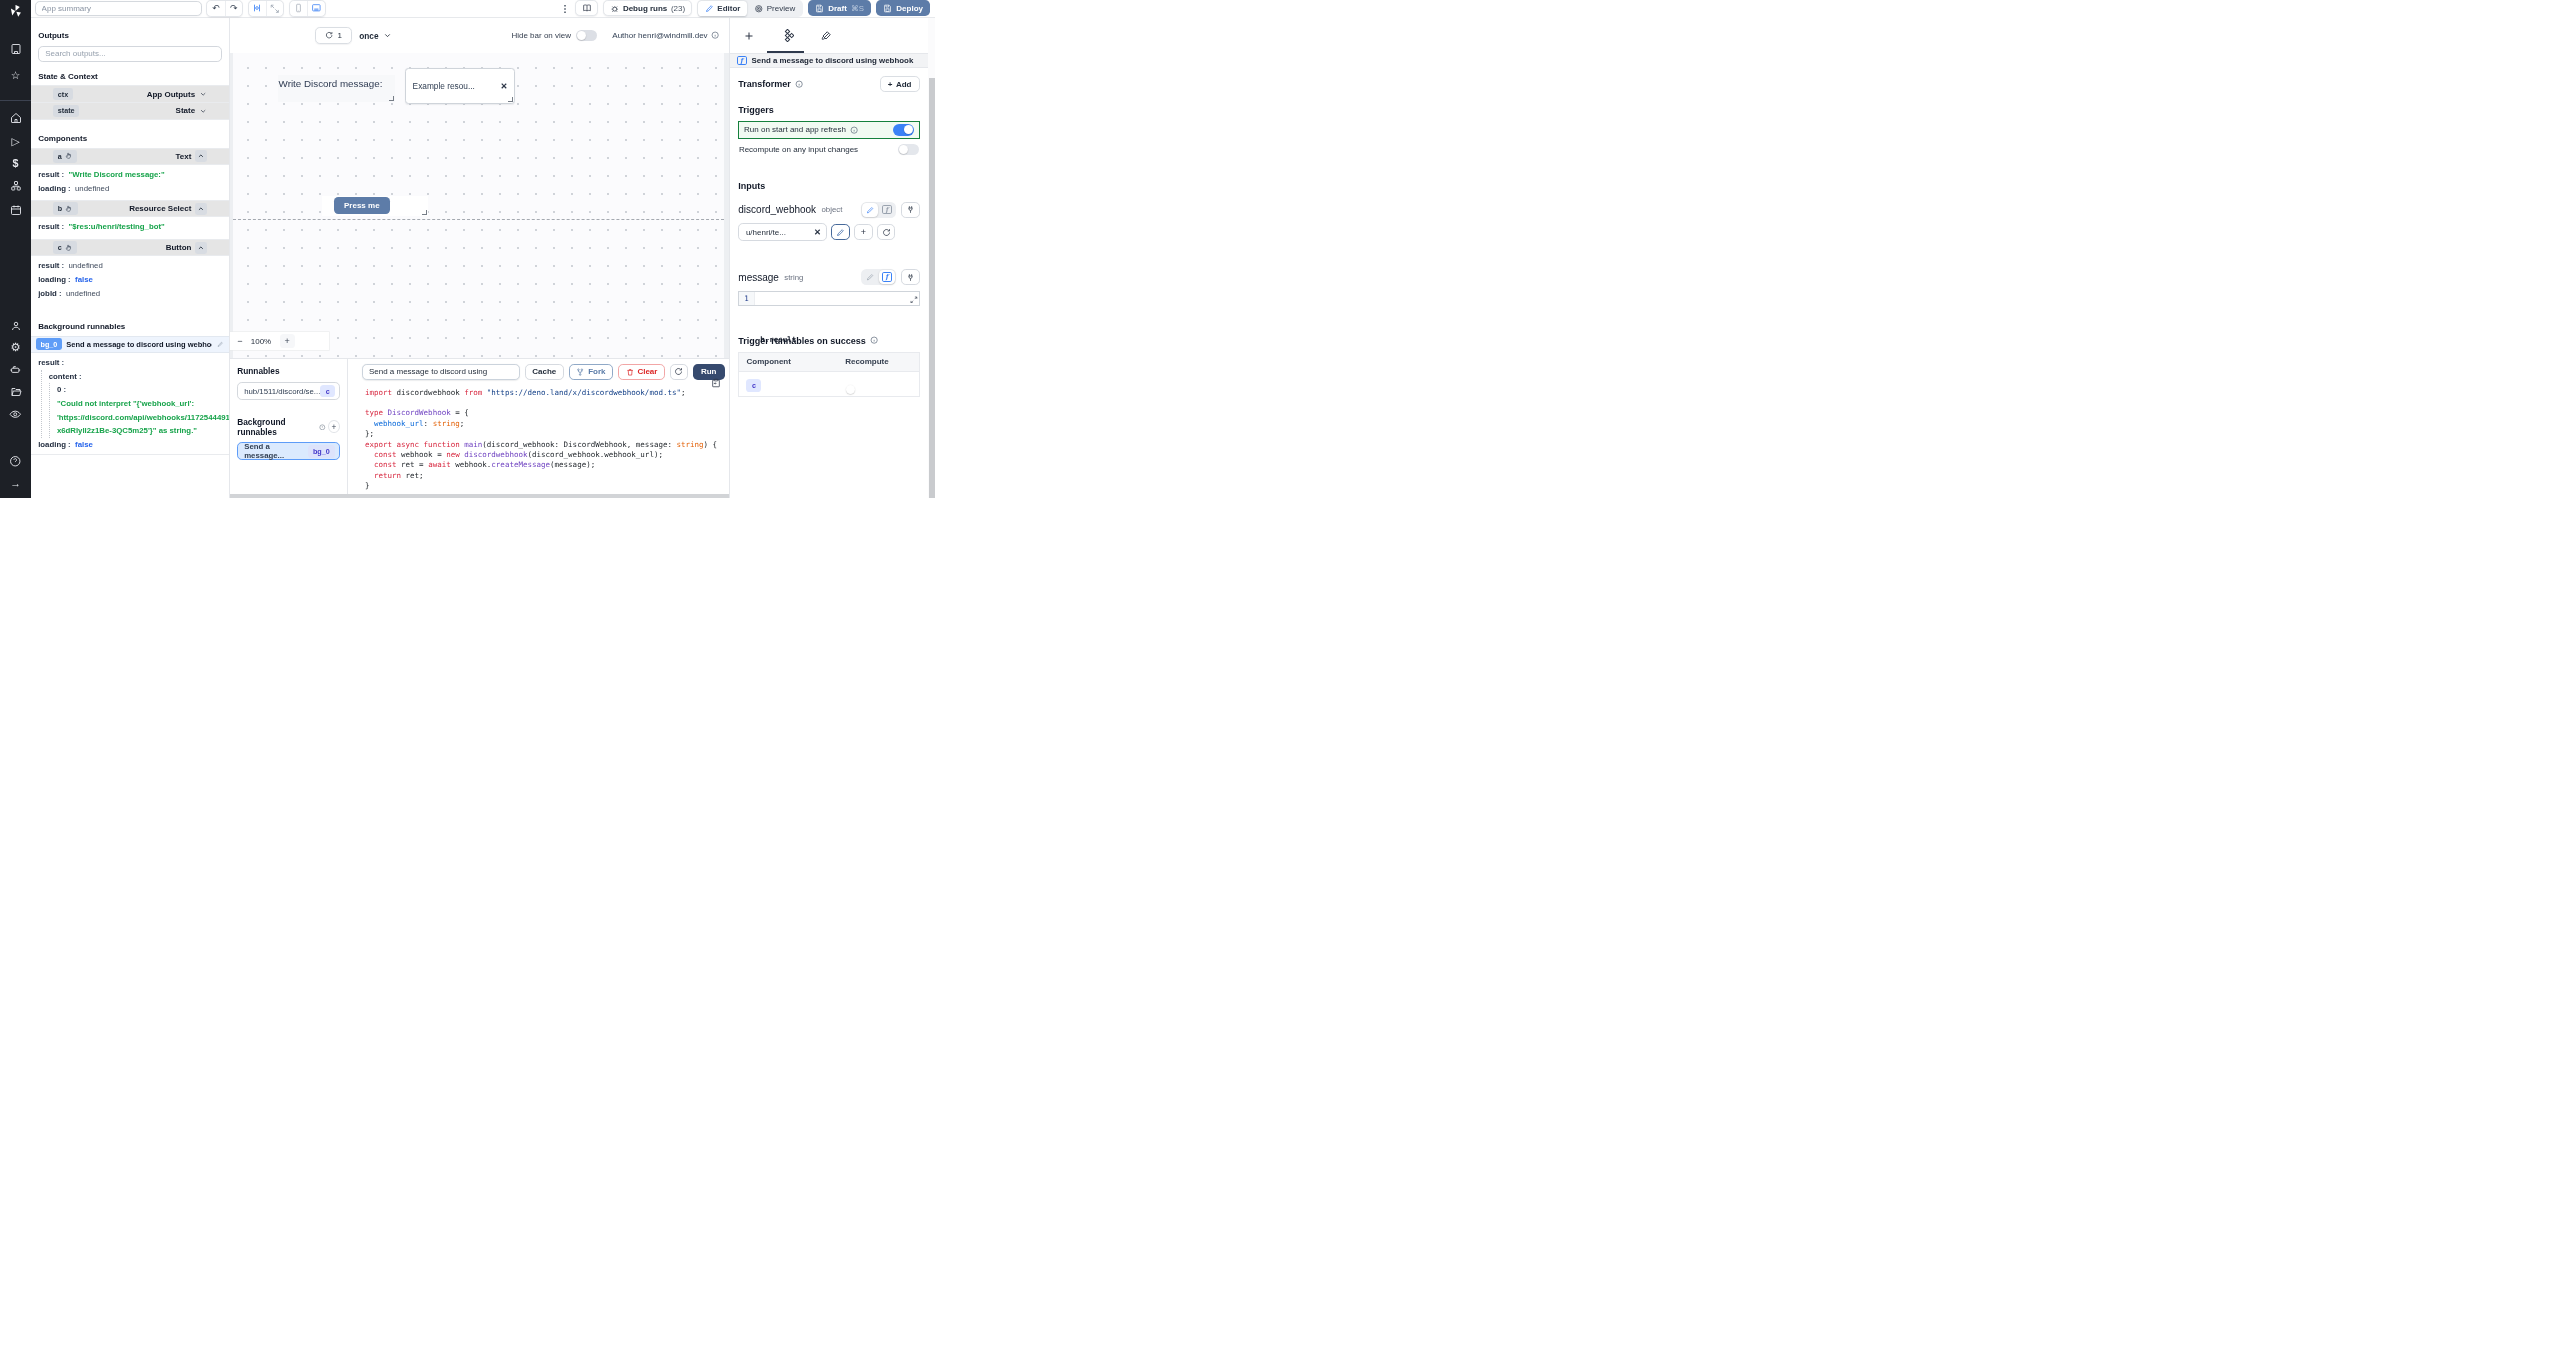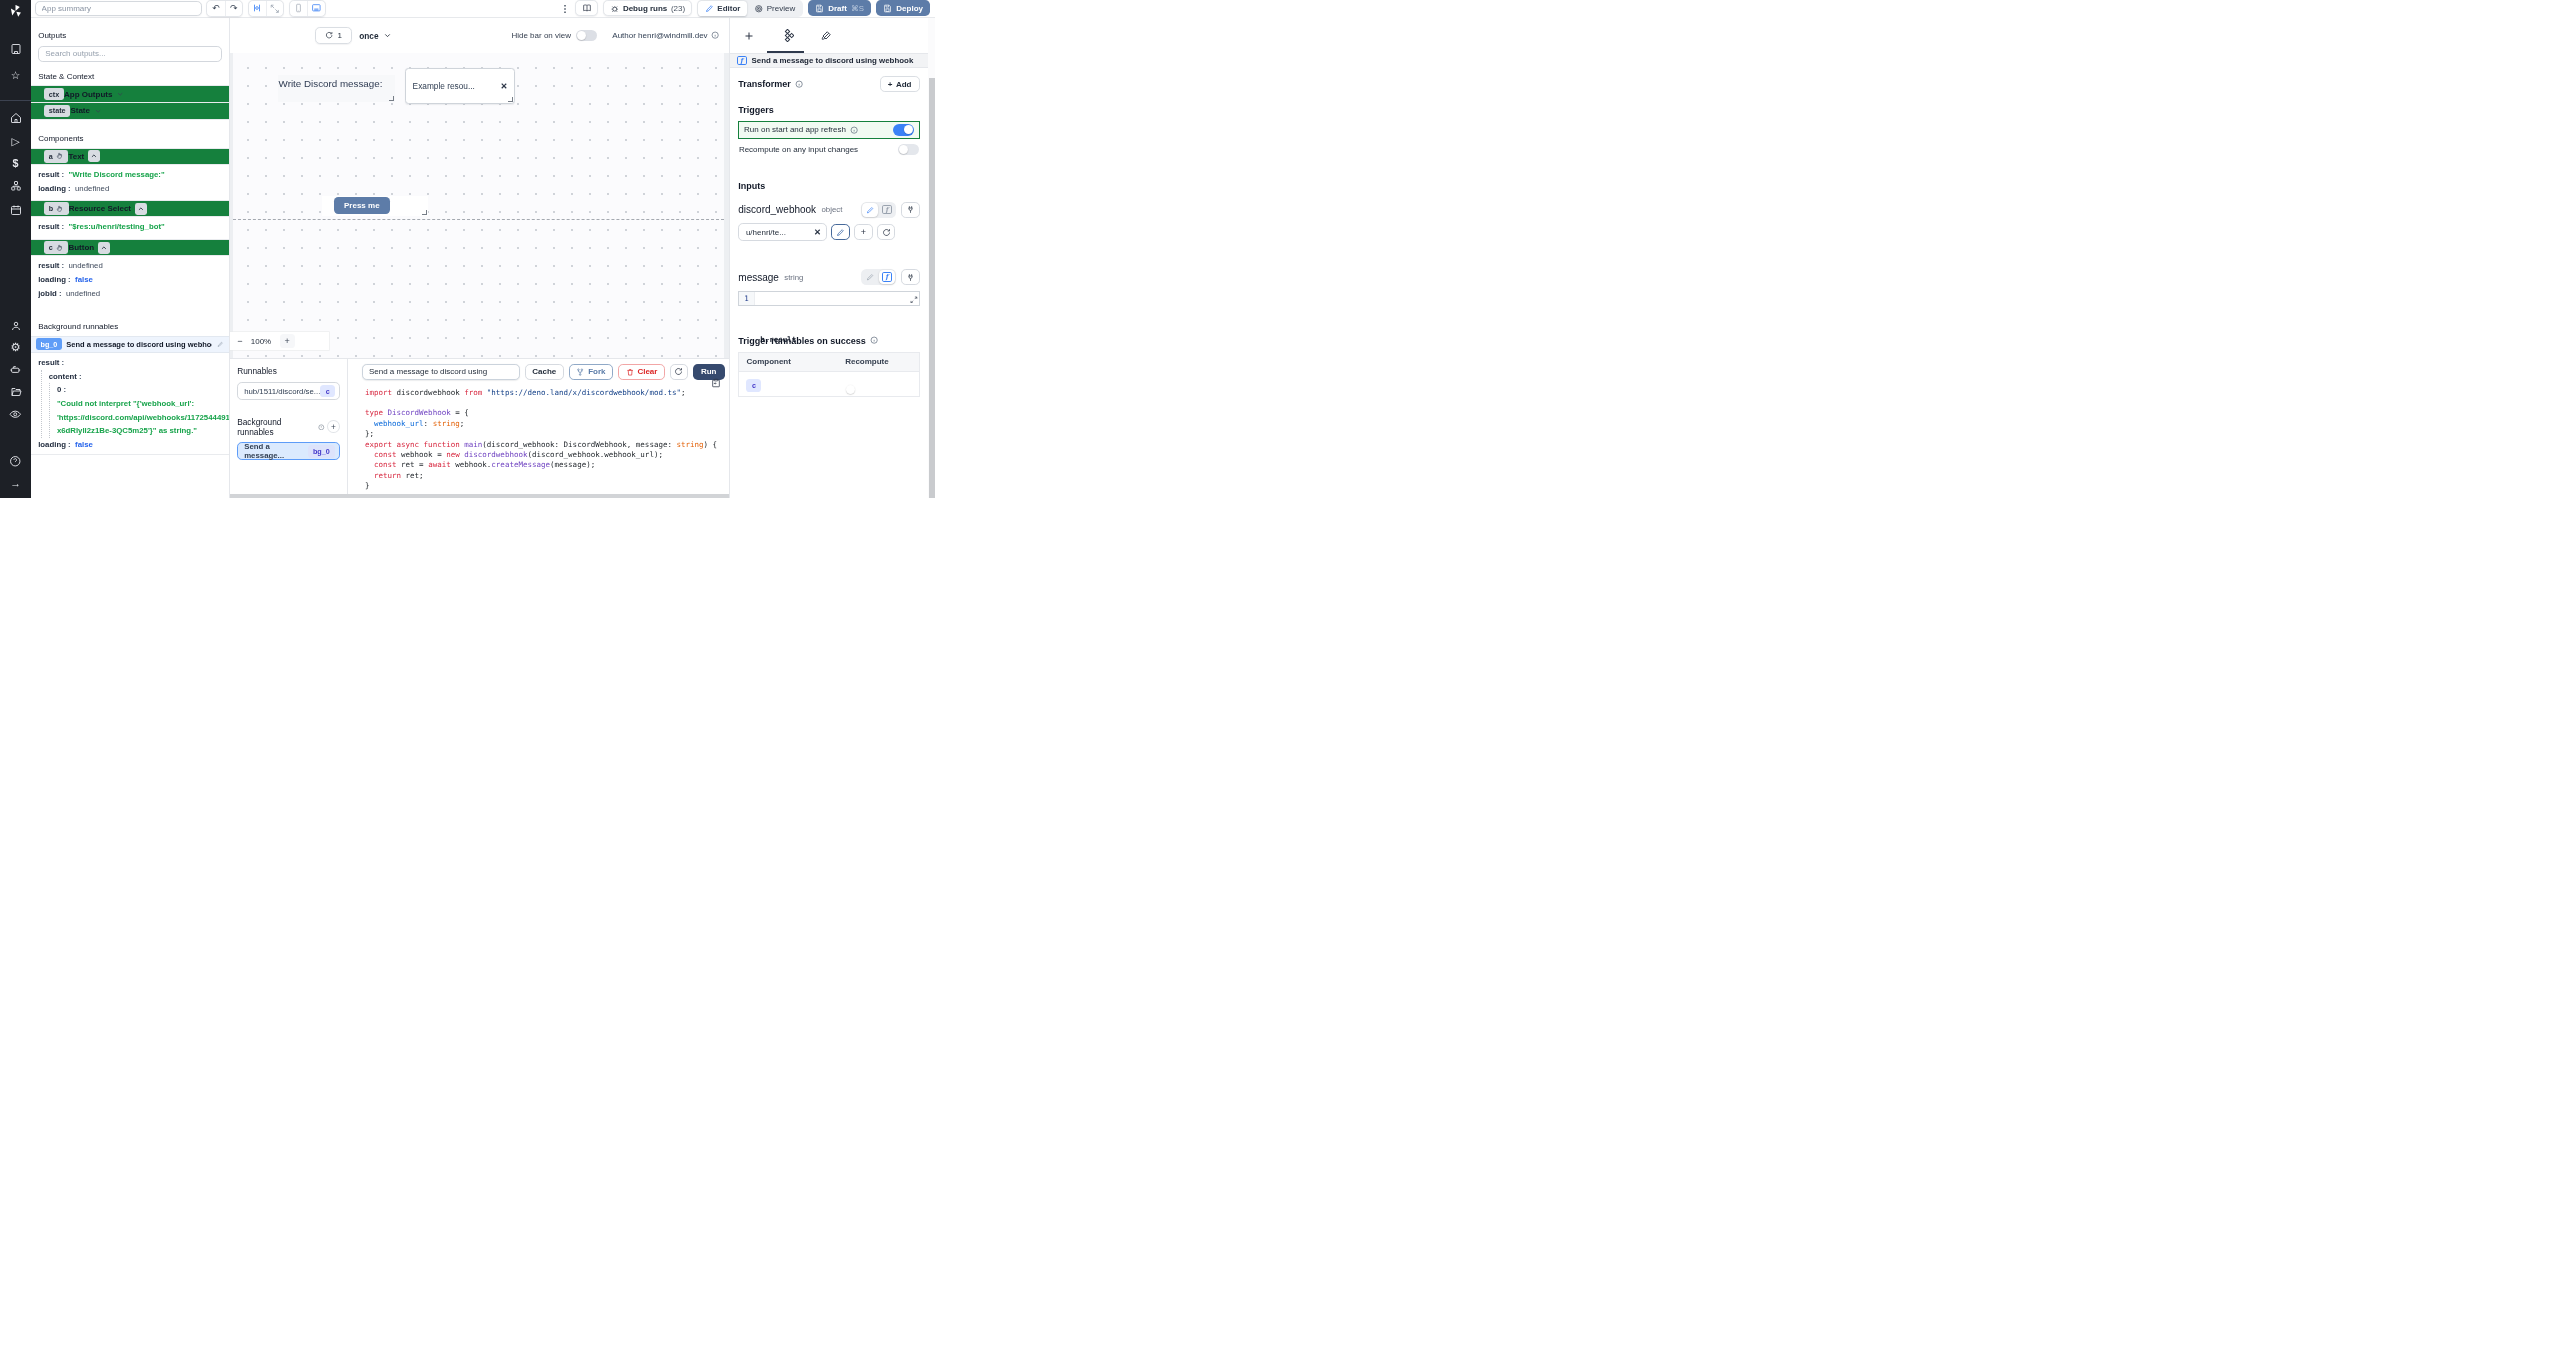--- a/index.html
+++ b/index.html
@@ -32,26 +32,26 @@
   .seg { display:flex; background:#eef0f3; border-radius:4.8px; padding:1.2px; align-items:center; }
   .seg .sitem { display:flex; align-items:center; gap:3.6px; height:14.3px; padding:0 6.6px; border-radius:3.6px;
     font-size:8px; color:#303a4a; cursor:pointer; }
   .seg .sitem.on { background:#fff; box-shadow:0 0.6px 1.8px rgba(16,24,40,.2); font-weight:700; }
   .steelbtn { display:inline-flex; align-items:center; gap:4.2px; height:16px; padding:0 7.2px; border-radius:4.8px;
     background:var(--steel-button); color:#fff; font-size:8px; font-weight:700; cursor:pointer; }
   .steelbtn .short { color:#b9c8dd; font-weight:400; font-size:7.8px; }
 
   
   .lpanel { position:absolute; left:31px; top:18px; width:199px; bottom:0; background:#fff; border-right:0.6px solid #e5e7eb; overflow:hidden; }
-  .panel-h { font-size:8px; font-weight:400; color:#111827; }
+  .panel-h { font-size:8px; font-weight:700; color:#111827; }
   .lp-pad { padding-left:7.2px; padding-right:7.2px; }
   .search { margin:6px 7.2px 0; width:184px; height:16.7px; border:0.6px solid #d3d7dd; border-radius:4.8px; padding:0 6px; font-size:8px; color:#374151; font-family:"Liberation Sans",sans-serif; }
   .search::placeholder { color:#97a1ae; }
-  .op-row { height:17.3px; background:#15803d; border-top:0.6px solid #e9ebee; border-bottom:0.6px solid #e9ebee;
-    display:flex; align-items:center; padding:0 13px; cursor:pointer; }
+  .op-row { height:17.3px; background:#e5e5e5; border-top:0.6px solid #e9ebee; border-bottom:0.6px solid #e9ebee;
+    display:flex; align-items:center; padding:0 22px; justify-content:space-between; cursor:pointer; }
   .badge { background:#d7dbe1; border-radius:2.4px; font-size:7.2px; font-weight:700; color:#1f2937; padding:1.8px 4.8px; display:inline-flex; align-items:center; gap:3px; }
   .rowr { display:flex; align-items:center; gap:3.6px; font-size:8px; font-weight:700; color:#111827; }
   .chevbox { width:12px; height:12px; background:#d8dce2; border-radius:2.4px; display:flex; align-items:center; justify-content:center; }
   .kvs { padding:3px 0 4.8px; }
   .kv { padding-left:7.2px; line-height:13.7px; font-size:7.8px; white-space:nowrap; overflow:hidden; }
   .kv .k { color:#1e293b; font-weight:600; }
   .kv .k::after { content:"\00a0 :\00a0\00a0"; color:#475569; font-weight:600; }
   .v-plain { color:#3f4a5c; }
   .v-str { color:var(--string-green); font-weight:600; }
   .v-bool { color:var(--bool-blue); font-weight:600; }

